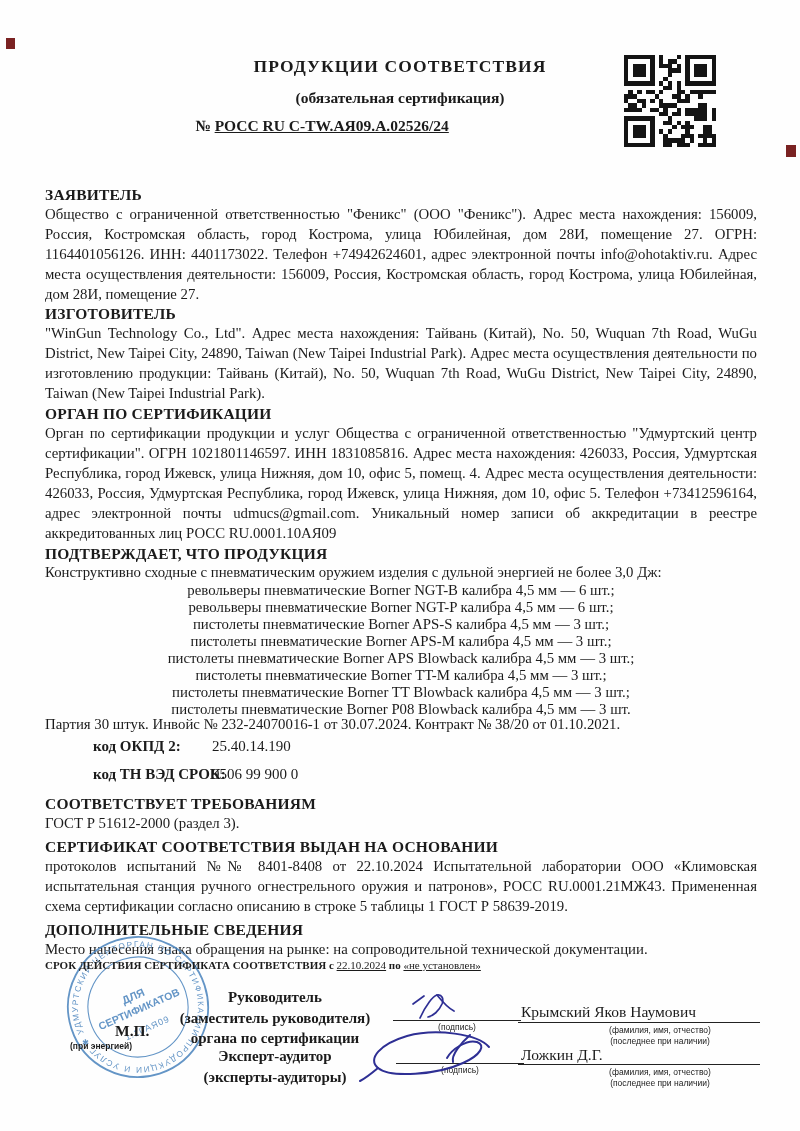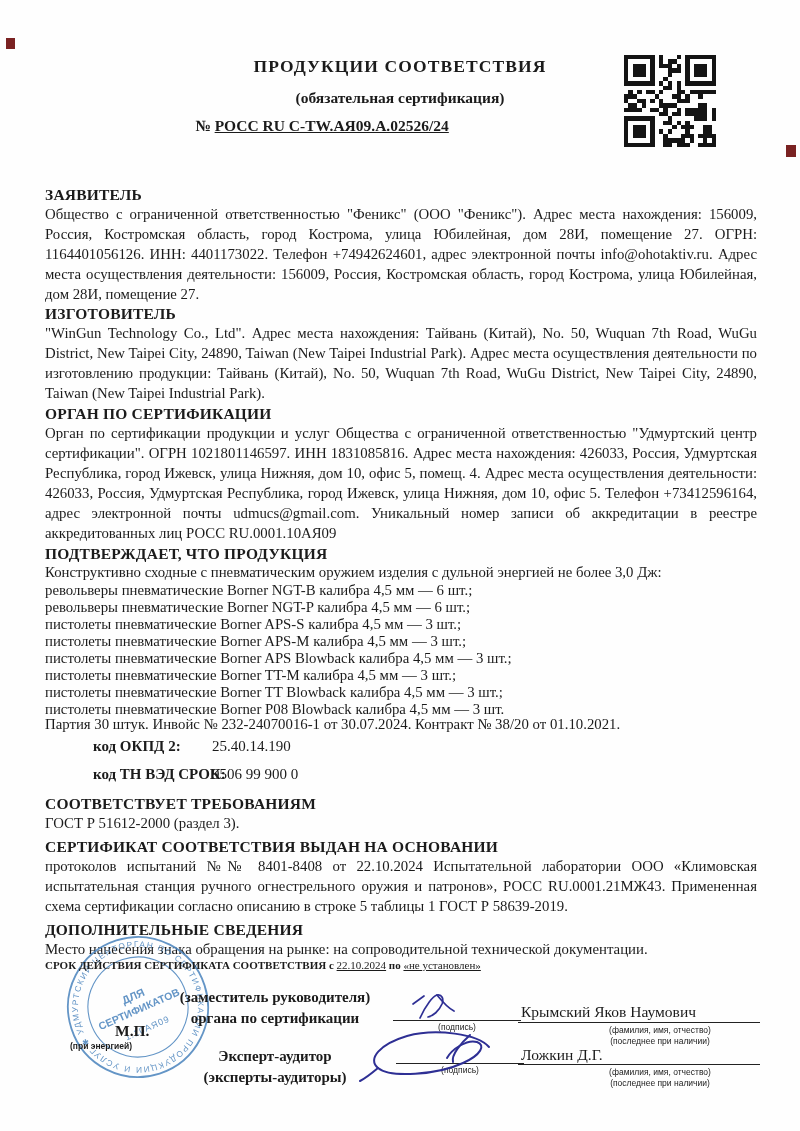--- a/index.html
+++ b/index.html
@@ -203,21 +203,21 @@
   <div class="abs col sec-b" style="top:204px;">Общество с ограниченной ответственностью "Феникс" (ООО "Феникс"). Адрес места нахождения: 156009, Россия, Костромская область, город Кострома, улица Юбилейная, дом 28И, помещение 27. ОГРН: 1164401056126. ИНН: 4401173022. Телефон +74942624601, адрес электронной почты info@ohotaktiv.ru. Адрес места осуществления деятельности: 156009, Россия, Костромская область, город Кострома, улица Юбилейная, дом 28И, помещение 27.</div>
 
   <div class="abs col sec-h" style="top:305px;">ИЗГОТОВИТЕЛЬ</div>
   <div class="abs col sec-b" style="top:323px;">"WinGun Technology Co., Ltd". Адрес места нахождения: Тайвань (Китай), No. 50, Wuquan 7th Road, WuGu District, New Taipei City, 24890, Taiwan (New Taipei Industrial Park). Адрес места осуществления деятельности по изготовлению продукции: Тайвань (Китай), No. 50, Wuquan 7th Road, WuGu District, New Taipei City, 24890, Taiwan (New Taipei Industrial Park).</div>
 
   <div class="abs col sec-h" style="top:405px;">ОРГАН ПО СЕРТИФИКАЦИИ</div>
   <div class="abs col sec-b" style="top:423px;">Орган по сертификации продукции и услуг Общества с ограниченной ответственностью "Удмуртский центр сертификации". ОГРН 1021801146597. ИНН 1831085816. Адрес места нахождения: 426033, Россия, Удмуртская Республика, город Ижевск, улица Нижняя, дом 10, офис 5, помещ. 4. Адрес места осуществления деятельности: 426033, Россия, Удмуртская Республика, город Ижевск, улица Нижняя, дом 10, офис 5. Телефон +73412596164, адрес электронной почты udmucs@gmail.com. Уникальный номер записи об аккредитации в реестре аккредитованных лиц РОСС RU.0001.10АЯ09</div>
 
   <div class="abs col sec-h" style="top:545px;">ПОДТВЕРЖДАЕТ, ЧТО ПРОДУКЦИЯ</div>
   <div class="abs col prod-line" style="top:564px;">Конструктивно сходные с пневматическим оружием изделия с дульной энергией не более 3,0 Дж:</div>
-  <div class="abs col" style="top:582px;">
+  <div class="abs col" style="top:582px;text-align:center;">
     <div class="prod-line">револьверы пневматические Borner NGT-B калибра 4,5 мм — 6 шт.;</div>
     <div class="prod-line">револьверы пневматические Borner NGT-P калибра 4,5 мм — 6 шт.;</div>
     <div class="prod-line">пистолеты пневматические Borner APS-S калибра 4,5 мм — 3 шт.;</div>
     <div class="prod-line">пистолеты пневматические Borner APS-M калибра 4,5 мм — 3 шт.;</div>
     <div class="prod-line">пистолеты пневматические Borner APS Blowback калибра 4,5 мм — 3 шт.;</div>
     <div class="prod-line">пистолеты пневматические Borner TT-M калибра 4,5 мм — 3 шт.;</div>
     <div class="prod-line">пистолеты пневматические Borner TT Blowback калибра 4,5 мм — 3 шт.;</div>
     <div class="prod-line">пистолеты пневматические Borner P08 Blowback калибра 4,5 мм — 3 шт.</div>
   </div>
   <div class="abs col party" style="top:716px;">Партия 30 штук. Инвойс № 232-24070016-1 от 30.07.2024. Контракт № 38/20 от 01.10.2021.</div>
@@ -261,20 +261,21 @@
           <text y="26" font-size="9" letter-spacing="1">1.10АЯ09</text>
         </g>
       </g>
     </svg>
   </div>
 
   <div class="abs mp" style="left:73px;top:1022px;margin-left:42px;">М.П.</div>
   <div class="abs mp-note" style="left:70px;top:1041px;">(при энергией)</div>
 
   <div class="abs role" style="left:165px;top:987px;width:220px;z-index:3;">
+    <div>Руководитель</div>
     <div>(заместитель руководителя)</div>
     <div>органа по сертификации</div>
   </div>
   <div class="abs role" style="left:165px;top:1046px;width:220px;z-index:3;">
     <div>Эксперт-аудитор</div>
     <div>(эксперты-аудиторы)</div>
   </div>
 
   <div class="abs sigline" style="left:393px;top:1020px;width:128px;"></div>
   <div class="abs smallcap" style="left:393px;top:1022px;width:128px;">(подпись)</div>

